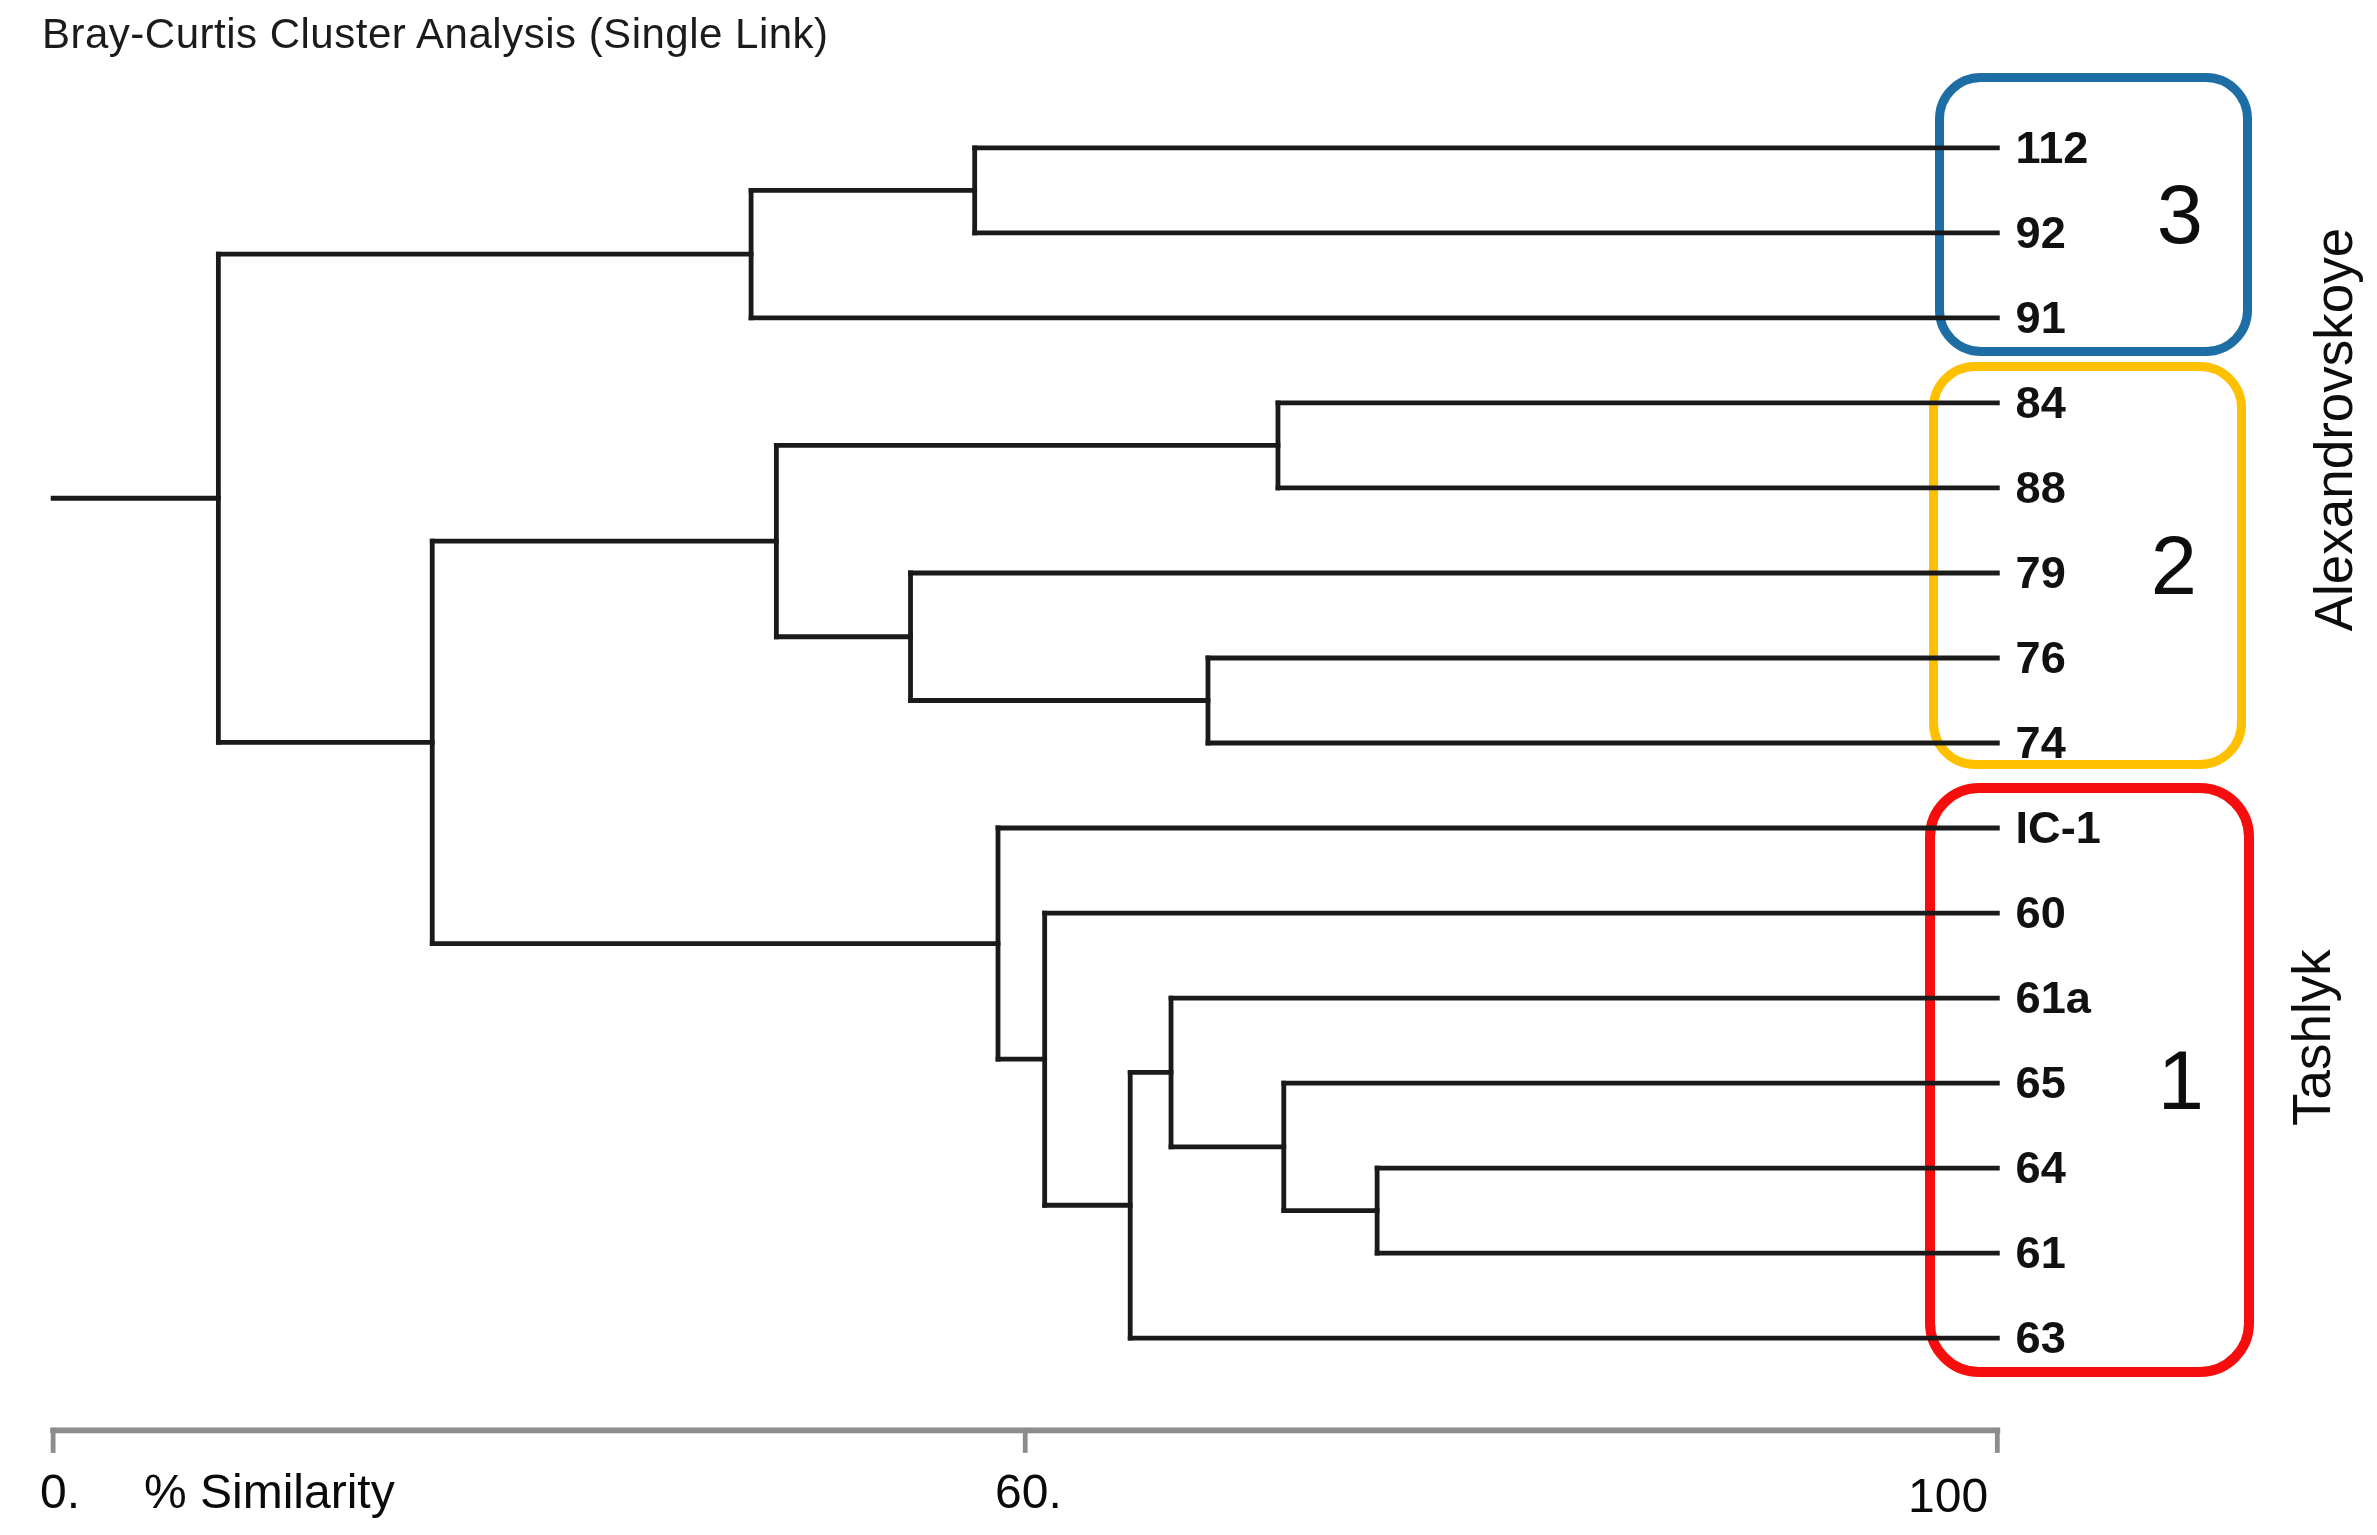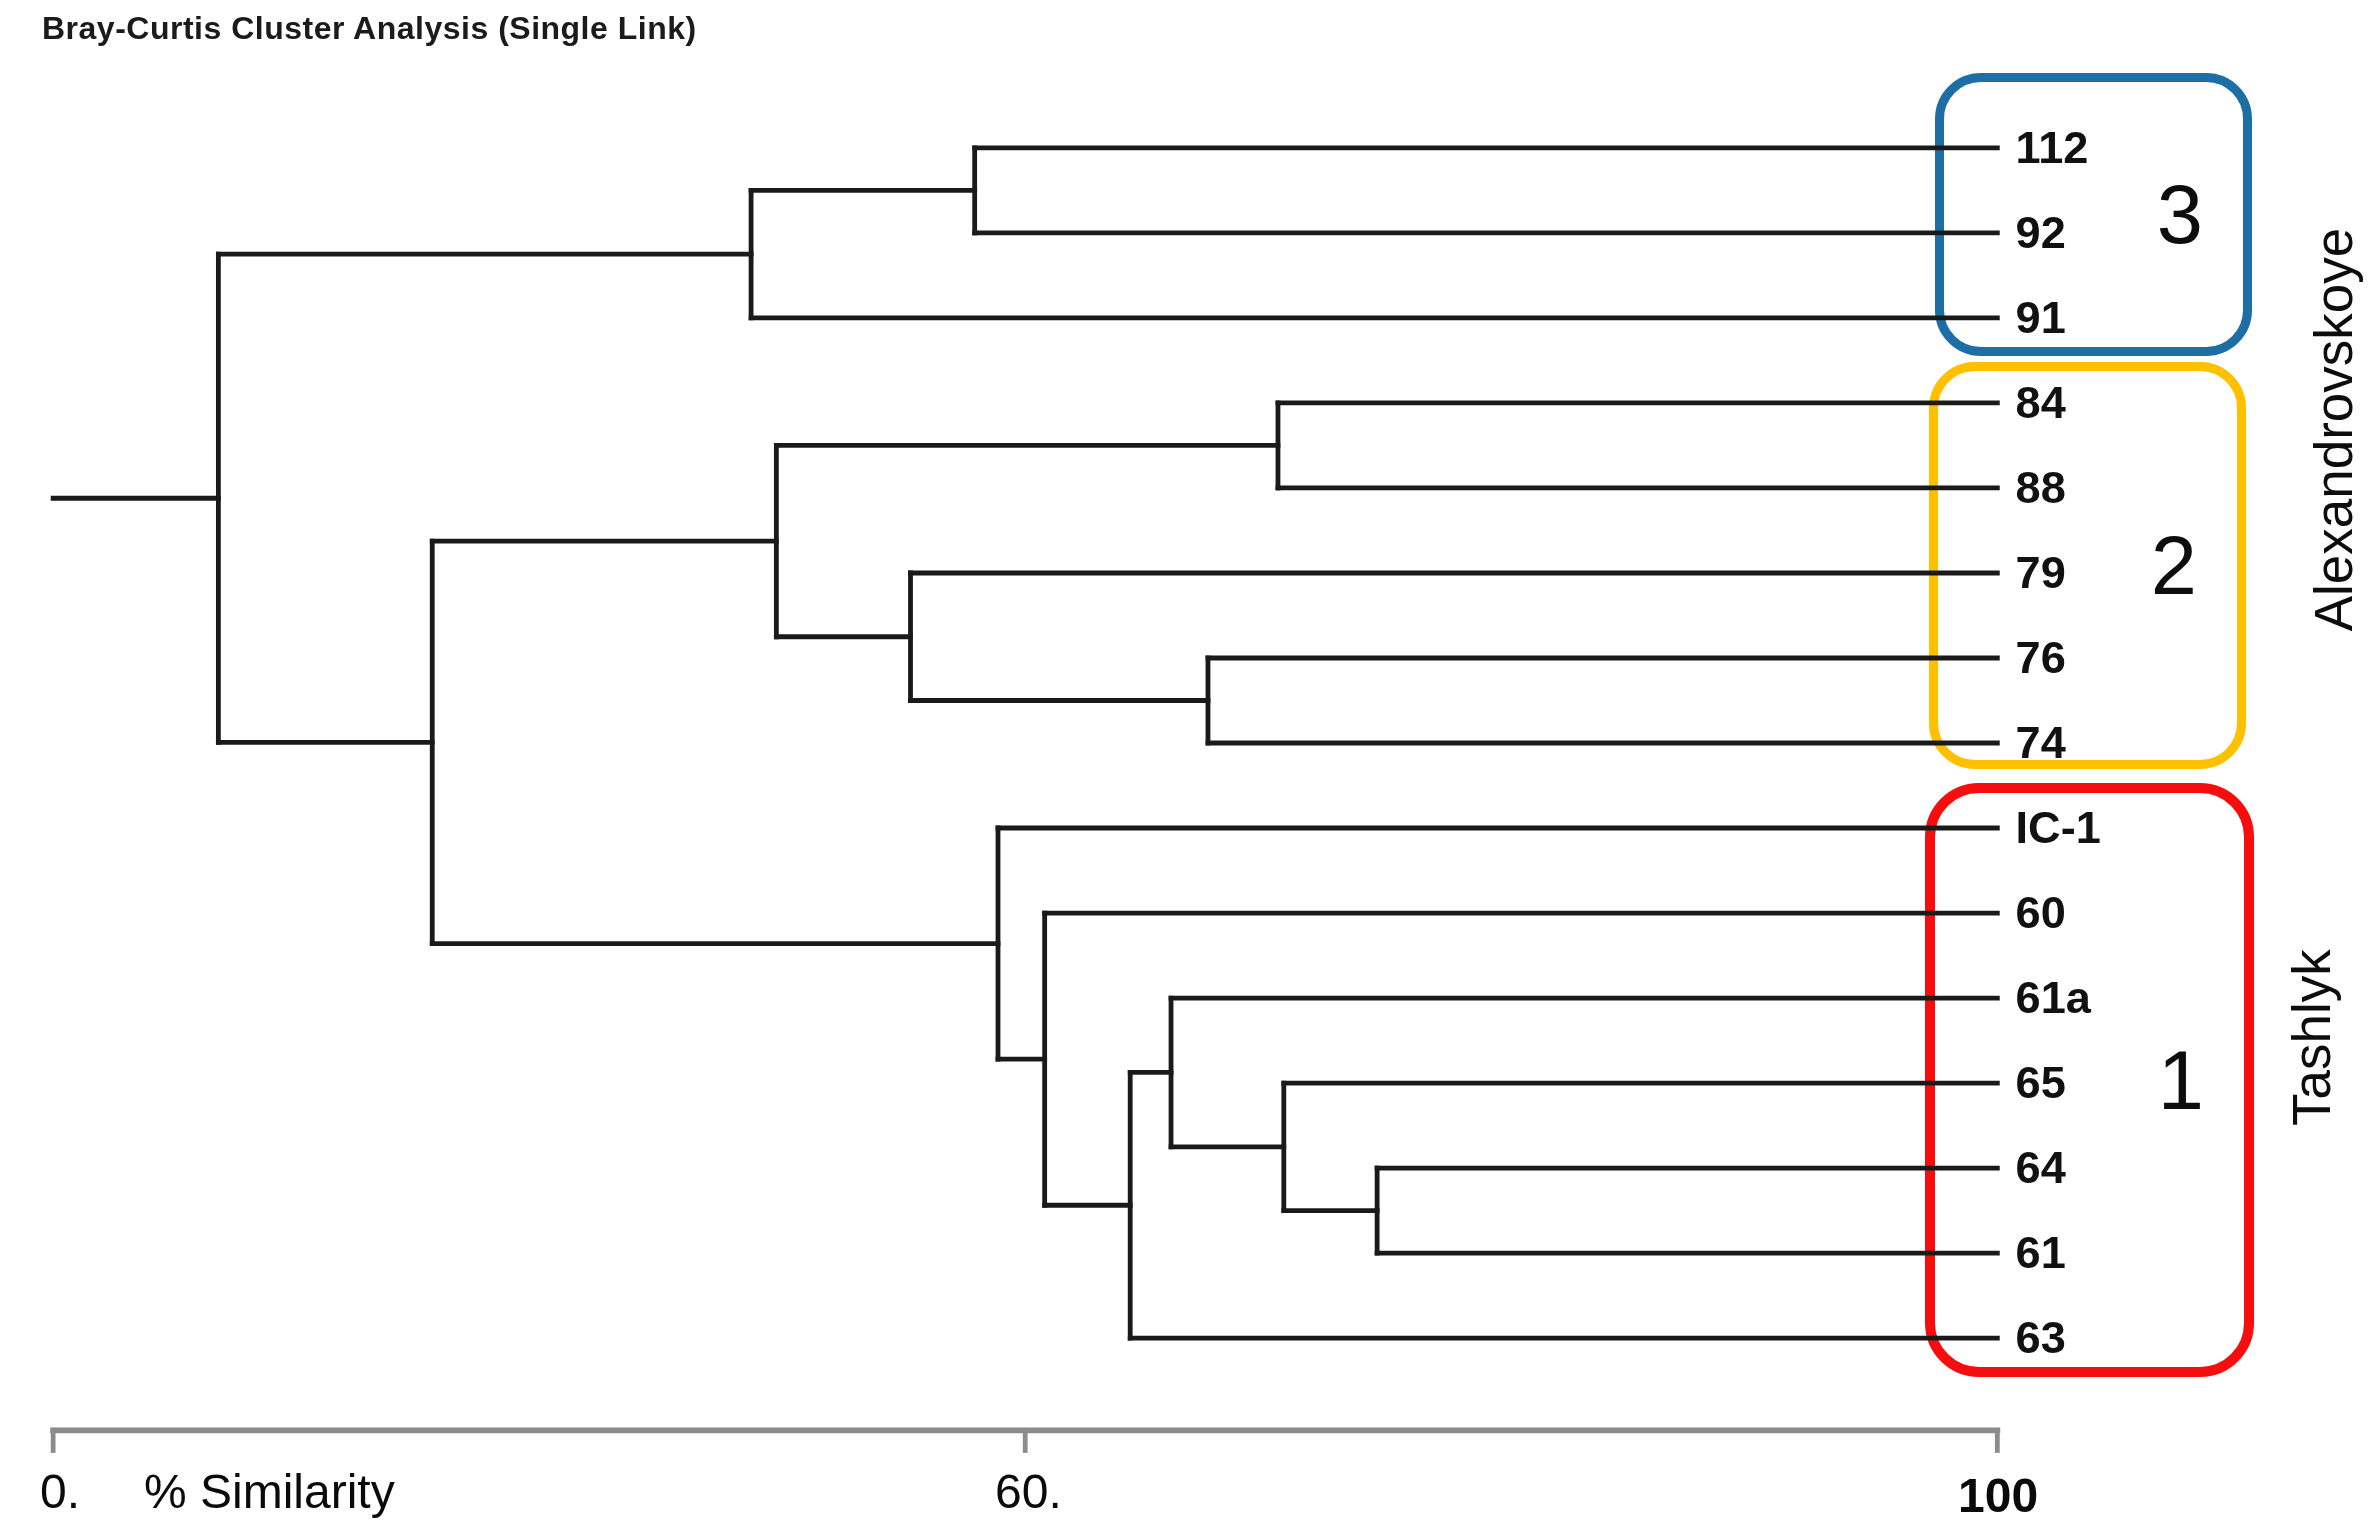--- a/index.html
+++ b/index.html
@@ -1,36 +1,36 @@
 <!DOCTYPE html>
 <html><head>
 <meta charset="utf-8">
 <style>
   html,body{margin:0;padding:0;background:#ffffff;}
   body{width:2378px;height:1535px;position:relative;overflow:hidden;
        font-family:"Liberation Sans",sans-serif;color:#111;}
   #figure{position:absolute;inset:0;}
-  #page-title{position:absolute;left:42px;top:9.6px;font-size:32px;font-weight:700;
+  #page-title{position:absolute;left:42px;top:9.6px;font-size:42px;font-weight:400;
        color:#1b1b1b;letter-spacing:0.5px;white-space:nowrap;}
   #dendro{position:absolute;left:0;top:0;}
   .cluster-box{position:absolute;box-sizing:border-box;background:transparent;
        display:flex;align-items:center;justify-content:flex-end;padding-right:40px;}
   .cluster-num{font-size:83px;font-weight:400;color:#0d0d0d;line-height:1;}
   #box-3{left:1935px;top:73px;width:317px;height:283px;border:9.6px solid;border-radius:46px;}
   #box-2{left:1929px;top:362px;width:317px;height:407px;border:9.6px solid;border-radius:46px;}
   #box-1{left:1925px;top:783px;width:329px;height:594px;border:10.6px solid;border-radius:54px;}
   .region-label{position:absolute;font-size:53px;font-weight:400;color:#0d0d0d;
        text-align:center;transform:rotate(-90deg);white-space:nowrap;line-height:67px;height:67px;}
   #region-0{left:1992px;top:396px;width:682px;}
   #region-1{left:2138px;top:1004px;width:346px;}
   .axis-label{position:absolute;top:1464px;font-size:48px;font-weight:400;color:#0a0a0a;white-space:nowrap;}
   #ax-tick0{left:40px;}
   #ax-xlabel{left:144px;}
   #ax-tick50{left:995px;}
-  #ax-tick100{left:1958px;top:1468px;font-weight:bold;}
+  #ax-tick100{left:1908px;top:1468px;}
 </style>
 </head>
 <body>
 
 <div id="figure">
 
   <div id="page-title">Bray-Curtis Cluster Analysis (Single Link)</div>
 
   <div class="cluster-box" id="box-3" style="border-color: rgb(28, 110, 164);">
     <span class="cluster-num">3</span>

